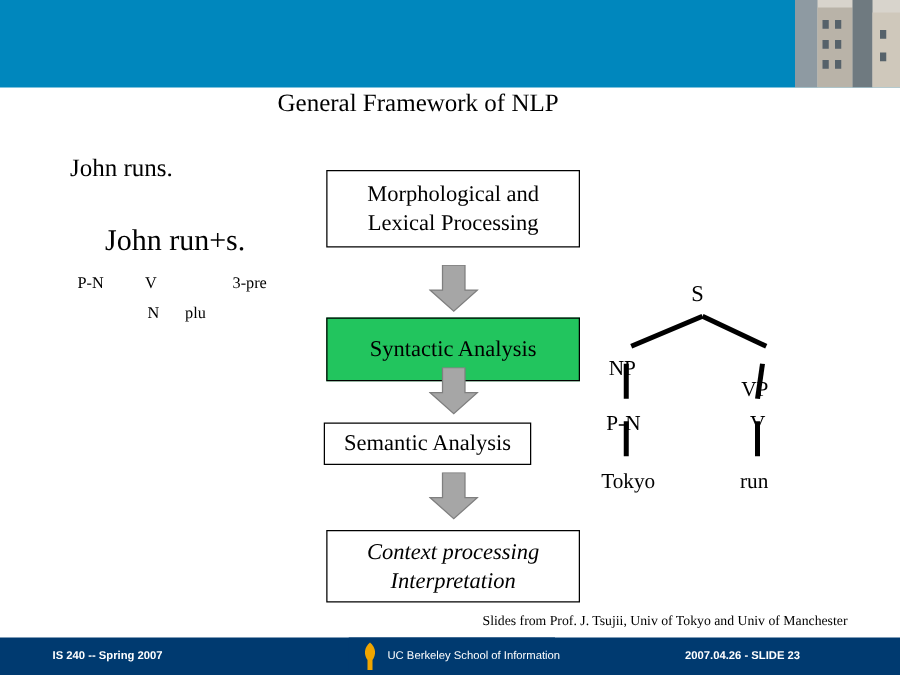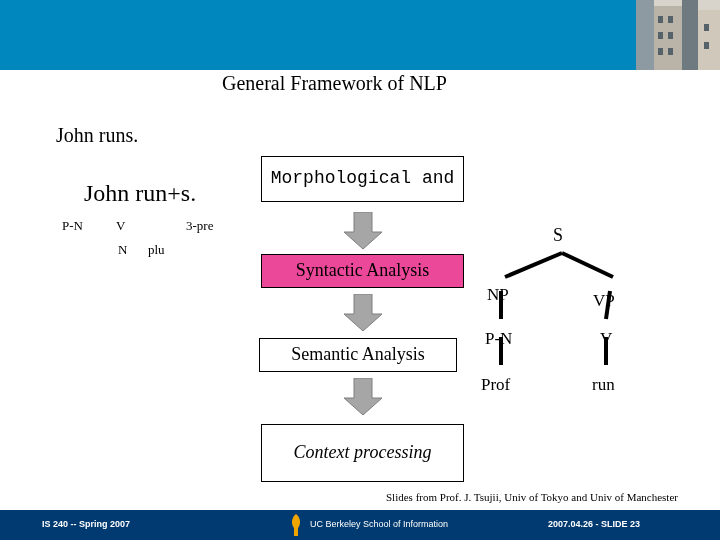--- a/index.html
+++ b/index.html
@@ -49,33 +49,33 @@
   .box{
     position:absolute;
     border:1px solid #000;
     background:#ffffff;
     font-size:18px;
     text-align:center;
     box-sizing:border-box;
     display:flex;flex-direction:column;align-items:center;justify-content:center;
     line-height:1.28;
   }
-  .box-morph{left:261px;top:156px;width:203px;height:46px;font-family:Liberation Mono, monospace;}
-  .box-syn{left:261px;top:254px;width:203px;height:34px;background:#ec4899;}
-  .box-sem{left:259px;top:338px;width:198px;height:34px;}
+  .box-morph{left:261px;top:136px;width:203px;height:62px;}
+  .box-syn{left:261px;top:254px;width:203px;height:51px;background:#22c55e;}
+  .box-sem{left:259px;top:338px;width:166px;height:34px;}
   .box-ctx{left:261px;top:424px;width:203px;height:58px;font-style:italic;}
 
   
   .arrow{position:absolute;}
   .arrow svg{display:block;}
 
   
   .tree-s{position:absolute;left:553px;top:225px;font-size:18px;}
   .tree-np{position:absolute;left:487px;top:285px;font-size:17px;}
-  .tree-vp{position:absolute;left:593px;top:291px;font-size:17px;}
+  .tree-vp{position:absolute;left:593px;top:302px;font-size:17px;}
   .tree-pn{position:absolute;left:485px;top:329px;font-size:17px;}
   .tree-v{position:absolute;left:600px;top:329px;font-size:17px;}
   .tree-john{position:absolute;left:481px;top:375px;font-size:17px;}
   .tree-run{position:absolute;left:592px;top:375px;font-size:17px;}
   .tree-lines{position:absolute;left:470px;top:215px;width:180px;height:180px;}
 
   
   .credit{
     position:absolute;left:386px;top:491px;font-size:11px;
   }
@@ -128,20 +128,21 @@
 <div class="john-runs2">John run+s.</div>
 
 <div class="gloss gloss-pn">P-N</div>
 <div class="gloss gloss-v">V</div>
 <div class="gloss gloss-3pre">3-pre</div>
 <div class="gloss gloss-n">N</div>
 <div class="gloss gloss-plu">plu</div>
 
 <div class="box box-morph">
   <span>Morphological and</span>
+  <span>Lexical Processing</span>
 </div>
 
 <div class="arrow" style="left:343px;top:212px;">
   <svg width="40" height="38" viewBox="0 0 40 38">
     <polygon points="11,0 29,0 29,20 39,20 20,37 1,20 11,20" fill="#a6a6a6" stroke="#7f7f7f" stroke-width="1"></polygon>
   </svg>
 </div>
 
 <div class="box box-syn">
   <span>Syntactic Analysis</span>
@@ -158,20 +159,21 @@
 </div>
 
 <div class="arrow" style="left:343px;top:378px;">
   <svg width="40" height="38" viewBox="0 0 40 38">
     <polygon points="11,0 29,0 29,20 39,20 20,37 1,20 11,20" fill="#a6a6a6" stroke="#7f7f7f" stroke-width="1"></polygon>
   </svg>
 </div>
 
 <div class="box box-ctx">
   <span>Context processing</span>
+  <span>Interpretation</span>
 </div>
 
 <div class="tree-lines">
   <svg width="180" height="180" viewBox="0 0 180 180">
 
     <line x1="92" y1="38" x2="35" y2="62" stroke="#000" stroke-width="4"></line>
 
     <line x1="92" y1="38" x2="143" y2="62" stroke="#000" stroke-width="4"></line>
 
     <line x1="31" y1="76" x2="31" y2="104" stroke="#000" stroke-width="4"></line>
@@ -181,21 +183,21 @@
     <line x1="31" y1="122" x2="31" y2="150" stroke="#000" stroke-width="4"></line>
 
     <line x1="136" y1="122" x2="136" y2="150" stroke="#000" stroke-width="4"></line>
   </svg>
 </div>
 <div class="tree-s">S</div>
 <div class="tree-np">NP</div>
 <div class="tree-vp">VP</div>
 <div class="tree-pn">P-N</div>
 <div class="tree-v">V</div>
-<div class="tree-john">Prof</div>
+<div class="tree-john">Tokyo</div>
 <div class="tree-run">run</div>
 
 <div class="credit">Slides from Prof. J. Tsujii, Univ of Tokyo and Univ of Manchester</div>
 
 <div class="bottom-bar"></div>
 <div class="logo-band"></div>
 <div class="logo-mark">
   <svg width="16" height="26" viewBox="0 0 16 26">
     <rect x="0" y="0" width="16" height="26" fill="#003a70"></rect>
     <path d="M8 2 C3 6 3 12 6 16 L10 16 C13 12 13 6 8 2 Z" fill="#f0a500"></path>

